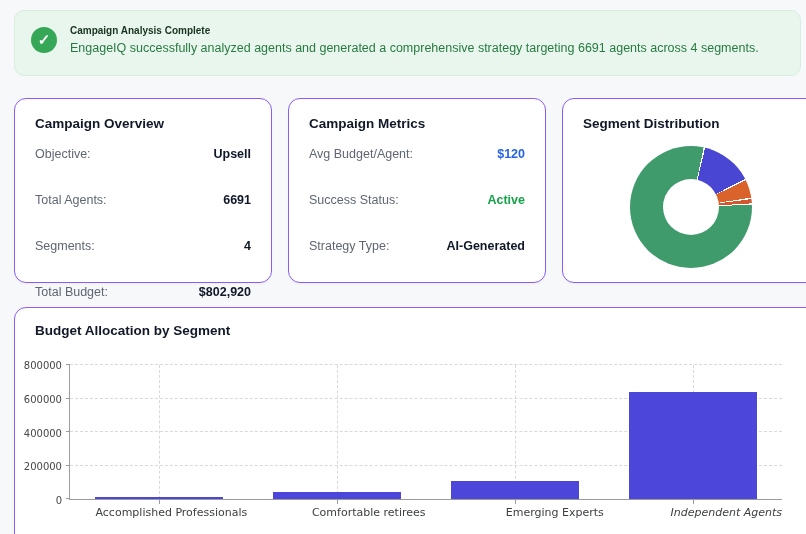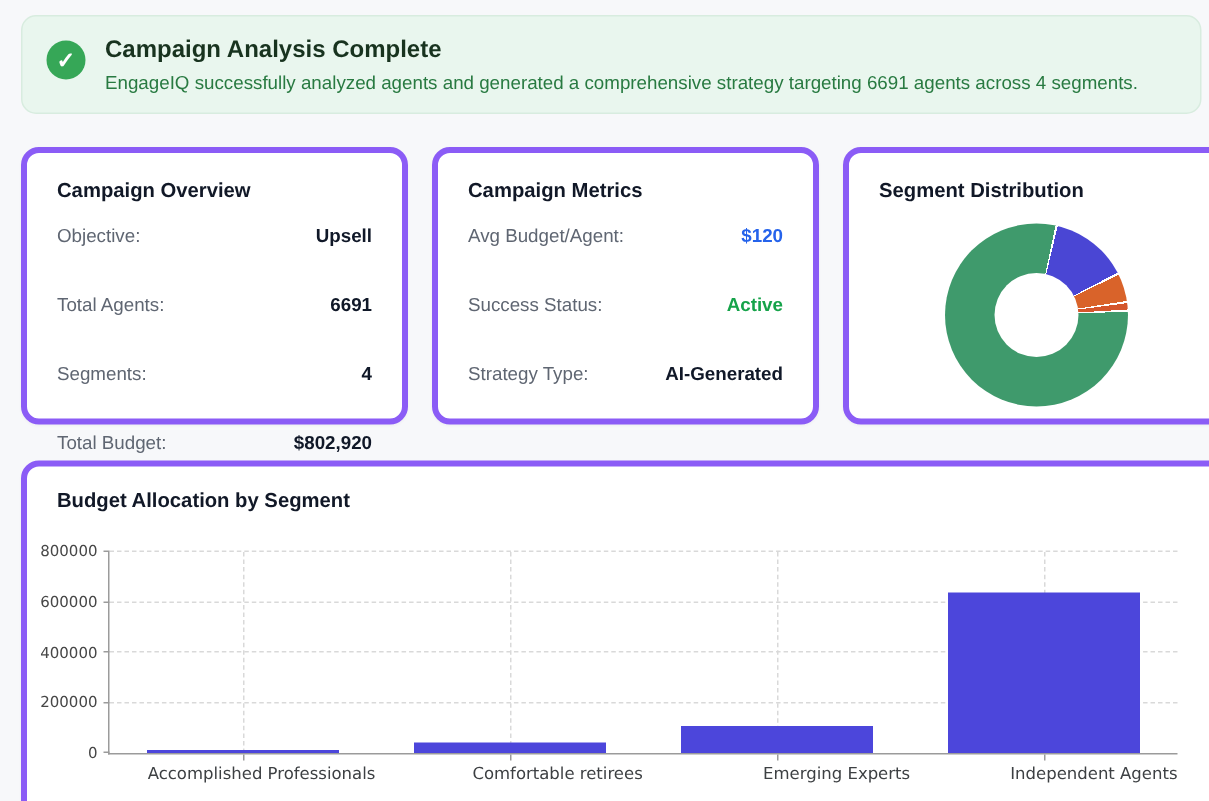--- a/index.html
+++ b/index.html
@@ -8,26 +8,26 @@
   .page { position:relative; width:806px; height:534px; overflow:hidden; background:#f7f8fa; }
 
   
   .banner { display:flex; align-items:flex-start; gap:13px;
             margin:10px 5px 0 14px; width:787px; height:66px;
             background:#e9f6ee; border:1px solid #d8ecdf; border-radius:10px;
             padding:14px 16px; }
   .banner-icon { flex:0 0 auto; width:26px; height:26px; border-radius:50%;
                  background:#36a757; color:#fff; font-size:15px; font-weight:bold;
                  display:flex; align-items:center; justify-content:center; margin-top:2px; }
-  .banner-title { font-size:16px; font-weight:700; color:#18331f; margin-bottom:5px; }
+  .banner-title { font-size:10px; font-weight:700; color:#18331f; margin-bottom:5px; }
   .banner-message { font-size:12.5px; color:#287a41; }
 
   
   .cards-row { display:flex; gap:16px; margin:22px 0 0 14px; }
-  .card { background:#ffffff; border:4px solid #8b5cf6; border-radius:12px;
+  .card { background:#ffffff; border:1px solid #8b5cf6; border-radius:12px;
           box-shadow:0 1px 2px rgba(16,24,40,.04); }
   .top-card { flex:0 0 258px; height:185px; padding:17px 20px; }
   .card h2 { font-size:13.5px; font-weight:700; color:#111827; }
   .kv-rows { margin-top:16px; display:flex; flex-direction:column; gap:32px; }
   .kv-row { display:flex; justify-content:space-between; align-items:baseline; }
   .kv-label { font-size:12.5px; color:#5f6672; }
   .kv-value { font-size:12.5px; font-weight:700; color:#101828;padding-left:44px; }
   .kv-value.blue { color:#2563eb; }
   .kv-value.green { color:#16a34a; }
 
@@ -147,18 +147,18 @@
           <div class="bar" style="left: calc(53.5%); width: 18%; height: 13.75%; background: rgb(76, 70, 219);"></div>
           <div class="xtickmark" style="left: 62.5%;"></div>
           <div class="vgrid" style="left: 87.5%;"></div>
           <div class="bar" style="left: calc(78.5%); width: 18%; height: 80%; background: rgb(76, 70, 219);"></div>
           <div class="xtickmark" style="left: 87.5%;"></div>
         </div>
       <div class="xlabels">
           <div class="xlabel" style="left: 0%; width: 25%;">Accomplished Professionals</div>
           <div class="xlabel" style="left: 25%; width: 25%;">Comfortable retirees</div>
           <div class="xlabel" style="left: 50%; width: 25%;">Emerging Experts</div>
-          <div class="xlabel" style="left: 75%; width: 25%;">Independent Agents</div>
+          <div class="xlabel" style="left: 75%; width: 25%; font-style: italic;">Independent Agents</div>
         </div>
     </div>
   </section>
 
 </div>
 
 </body></html>

